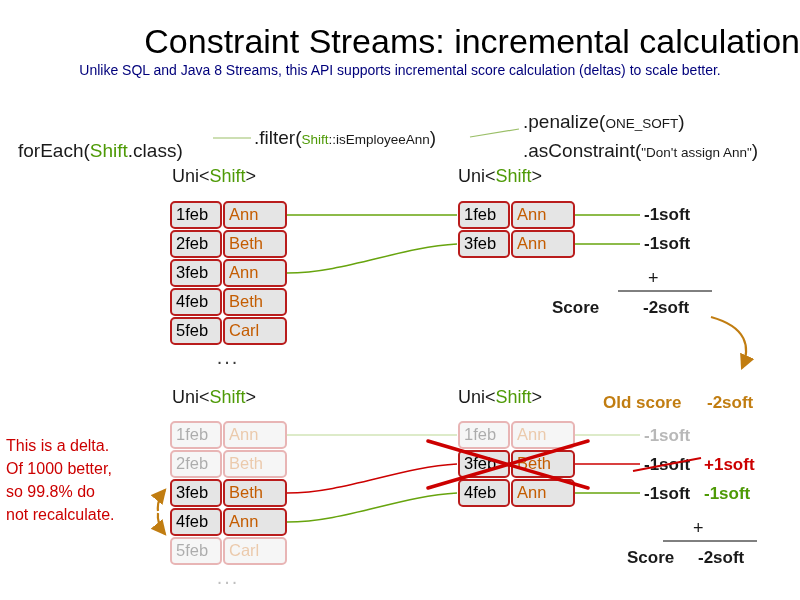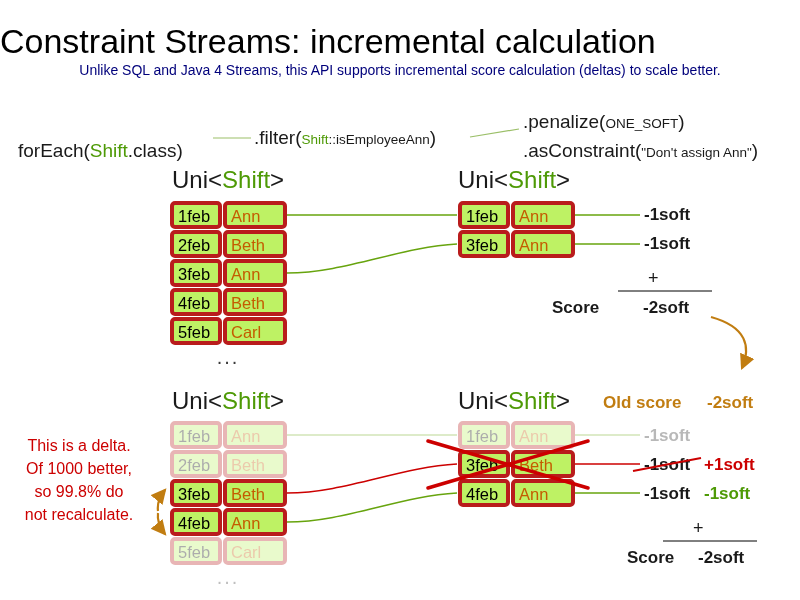--- a/index.html
+++ b/index.html
@@ -3,48 +3,48 @@
 <meta charset="utf-8">
 <style>
   html,body{margin:0;padding:0;background:#fff;}
   .stage{
     position:relative;width:800px;height:600px;overflow:hidden;background:#fff;
     font-family:"Liberation Sans",sans-serif;color:#000;
   }
   svg.layer{position:absolute;left:0;top:0;width:800px;height:600px;pointer-events:none;}
   .abs{position:absolute;white-space:nowrap;}
 
-  .title{left:0;top:22px;width:800px;text-align:left;font-size:34px;color:#000;}
+  .title{left:0;top:22px;width:800px;text-align:right;font-size:34px;color:#000;}
   .subtitle{left:0;top:62px;width:800px;text-align:center;font-size:14px;color:#00007b;}
 
   .code{font-size:19px;color:#1a1a1a;}
   .code .small{font-size:13.5px;}
   .grn{color:#4e9a06;}
 
-  .uni-header{font-size:24px;color:#1a1a1a;}
+  .uni-header{font-size:18px;color:#1a1a1a;}
 
   .shift-row{position:absolute;display:flex;height:28px;}
   .cell{
-    box-sizing:border-box;height:28px;border:4px solid #b91c1c;background:#bef264;
+    box-sizing:border-box;height:28px;border:2px solid #b91c1c;background:#e5e5e5;
     border-radius:5px;font-size:16.5px;line-height:23px;padding:0 0 0 4px;
   }
   .cell.date{width:52px;color:#000;}
   .cell.name{width:64px;color:#c45c00;margin-left:1px;}
   .faded{opacity:0.32;}
 
   .ellipsis{width:116px;text-align:center;font-size:20px;line-height:18px;letter-spacing:2px;color:#3a3a3a;}
 
   .score-label{font-size:17px;color:#1a1a1a;font-weight:bold;}
   .plus{font-size:18px;color:#1a1a1a;}
   .gray{color:#b8b8b8;}
   .red{color:#cc0000;}
   .greenv{color:#4e9a06;}
   .gold{color:#c17d11;}
 
-  .note{left:6px;top:434px;width:146px;text-align:center;color:#cc0000;font-size:16px;line-height:23px;white-space:nowrap;}
+  .note{left:6px;top:434px;width:146px;text-align:left;color:#cc0000;font-size:16px;line-height:23px;white-space:nowrap;}
 
   .code-line{stroke:#9bbf68;stroke-width:1.2;}
   .glink{stroke:#67a40e;stroke-width:1.5;fill:none;}
   .rlink{stroke:#cc0000;stroke-width:1.5;fill:none;}
   .sumline{stroke:#000;stroke-width:1;}
   .xline{stroke:#cc0000;stroke-width:3.5;stroke-linecap:round;}
   .strike{stroke:#cc0000;stroke-width:2;}
   .goldpath{stroke:#c17d11;stroke-width:2.2;fill:none;}
 </style>
 </head>
@@ -70,21 +70,21 @@
     </g>
 
     <path class="rlink" d="M287,493 C345,493 400,467 457,464"></path>
     <line class="rlink" x1="575" y1="464" x2="640" y2="464"></line>
 
     <path class="glink" d="M287,522 C345,522 400,496 457,493"></path>
     <line class="glink" x1="575" y1="493" x2="640" y2="493"></line>
   </svg>
 
   <div class="abs title">Constraint Streams: incremental calculation</div>
-  <div class="abs subtitle">Unlike SQL and Java 4 Streams, this API supports incremental score calculation (deltas) to scale better.</div>
+  <div class="abs subtitle">Unlike SQL and Java 8 Streams, this API supports incremental score calculation (deltas) to scale better.</div>
 
   <div class="abs code" style="left:18px;top:140px"><span>forEach(</span><span class="grn">Shift</span><span>.class)</span></div>
 
   <div class="abs code" style="left:523px;top:111px"><span>.penalize(</span><span class="small">ONE_SOFT</span><span>)</span></div>
 
   <div class="abs code" style="left:254px;top:127px"><span>.filter(</span><span class="small grn">Shift</span><span class="small">::isEmployeeAnn</span><span>)</span></div>
 
   <div class="abs code" style="left:523px;top:140px"><span>.asConstraint(</span><span class="small">"Don't assign Ann"</span><span>)</span></div>
 
   <div class="abs uni-header" style="left:172px;top:166px"><span>Uni&lt;</span><span class="grn">Shift</span><span>&gt;</span></div>

